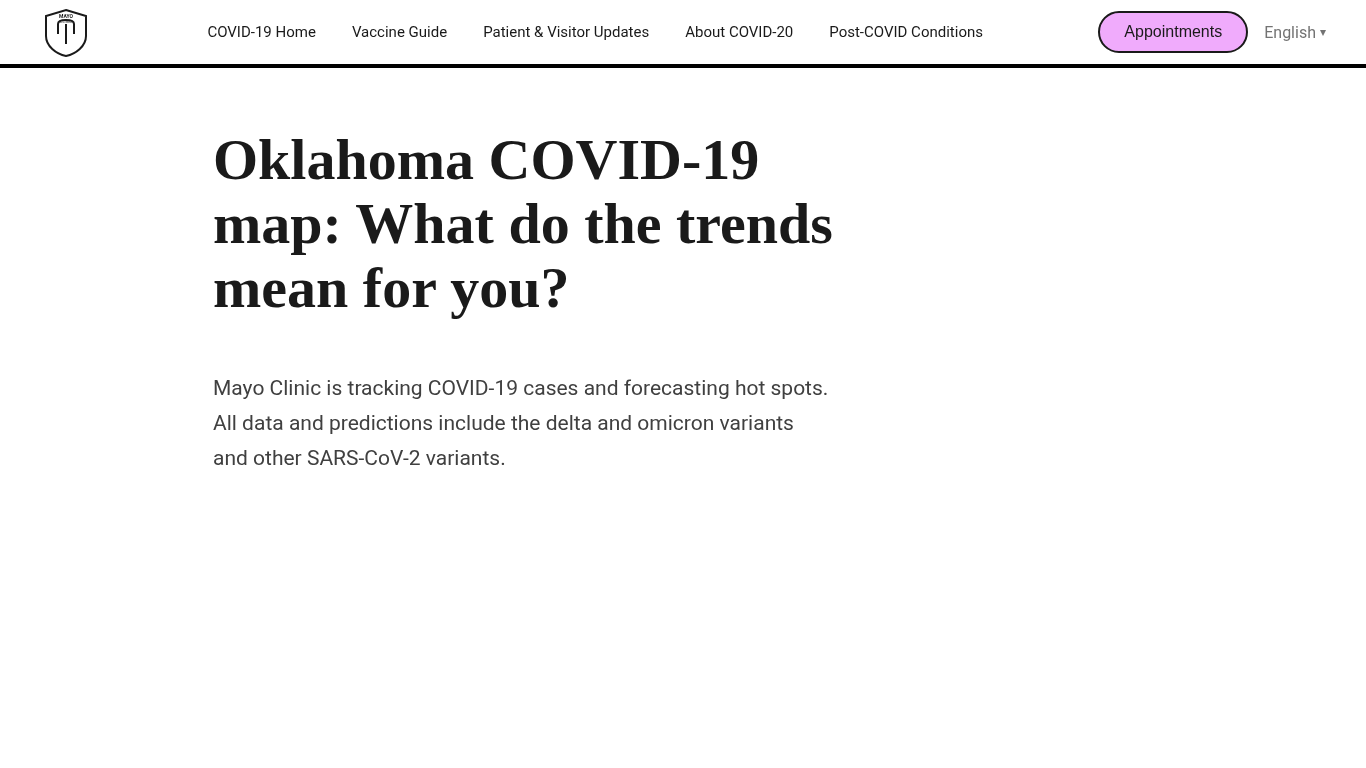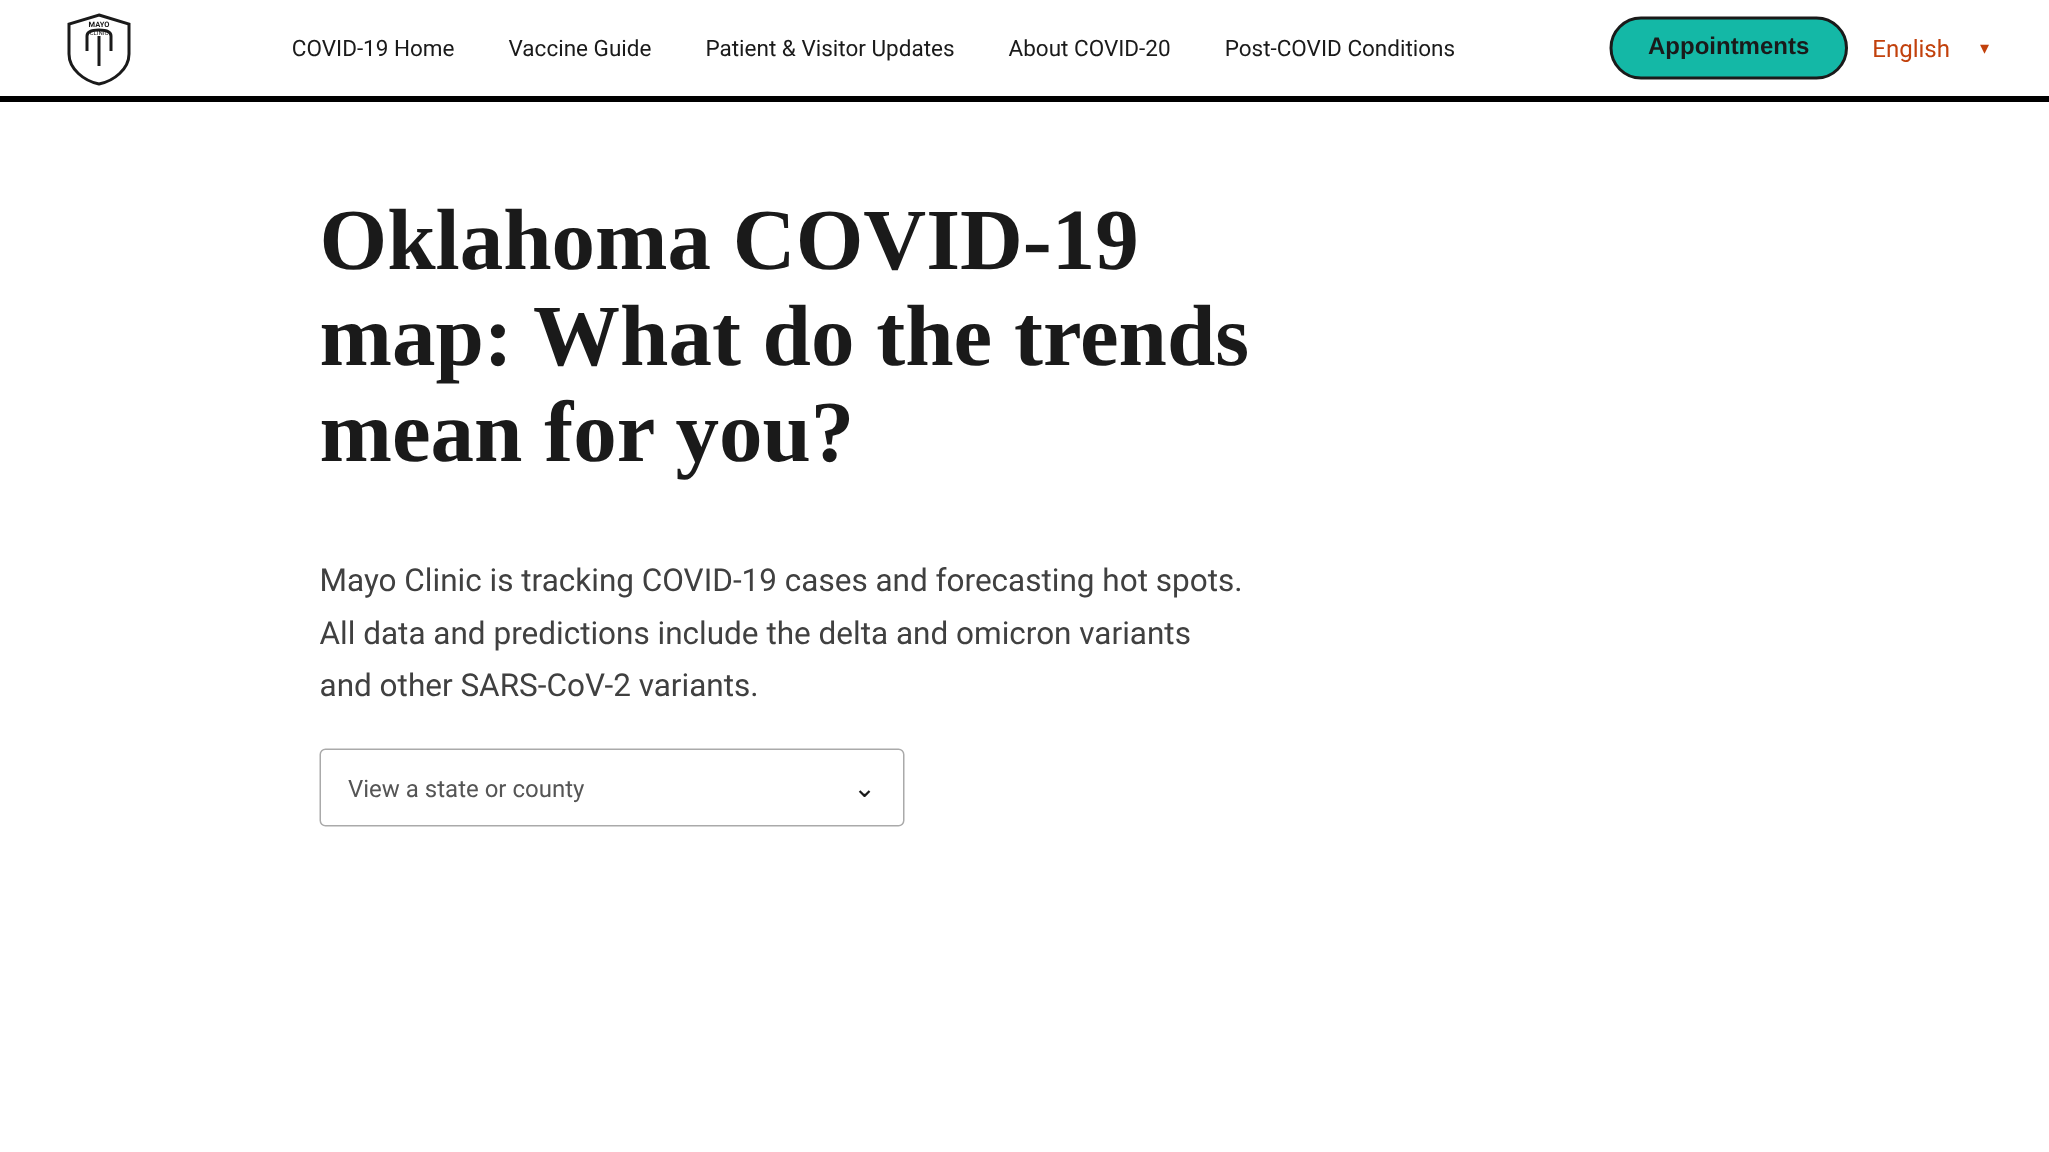--- a/index.html
+++ b/index.html
@@ -58,37 +58,37 @@
 
     .header-right {
       display: flex;
       align-items: center;
       gap: 16px;
       flex-shrink: 0;
     }
 
     .appointments-btn {
       border: 2px solid #1a1a1a;
-      background: #14b8a6;
+      background: #f0abfc;
       color: #1a1a1a;
       padding: 10px 24px;
       border-radius: 50px;
       font-size: 16px;
-      font-weight: 700;
+      font-weight: 400;
       cursor: pointer;
       white-space: nowrap;
     }
 
     .language-selector {
       display: flex;
       align-items: center;
-      gap: 20px;
-      font-size: 16px;
-      cursor: pointer;
-      color: #c2410c;
+      gap: 4px;
+      font-size: 16px;
+      cursor: pointer;
+      color: #737373;
     }
 
     .chevron-down {
       font-size: 12px;
     }
 
     
     main {
       max-width: 1100px;
       margin: 0 auto;
@@ -219,19 +219,15 @@
 
 <main>
 
   <h1 class="page-title">Oklahoma COVID-19 map: What do the trends mean for you?</h1>
 
 
   <p class="body-text">Mayo Clinic is tracking COVID-19 cases and forecasting hot spots. All data and predictions include the delta and omicron variants and other SARS-CoV-2 variants.</p>
 
 
   <div>
-    <div class="location-select">
-      <span>View a state or county</span>
-      <span class="chevron-select">⌄</span>
-    </div>
   </div>
 
 </main>
 
 </body></html>

